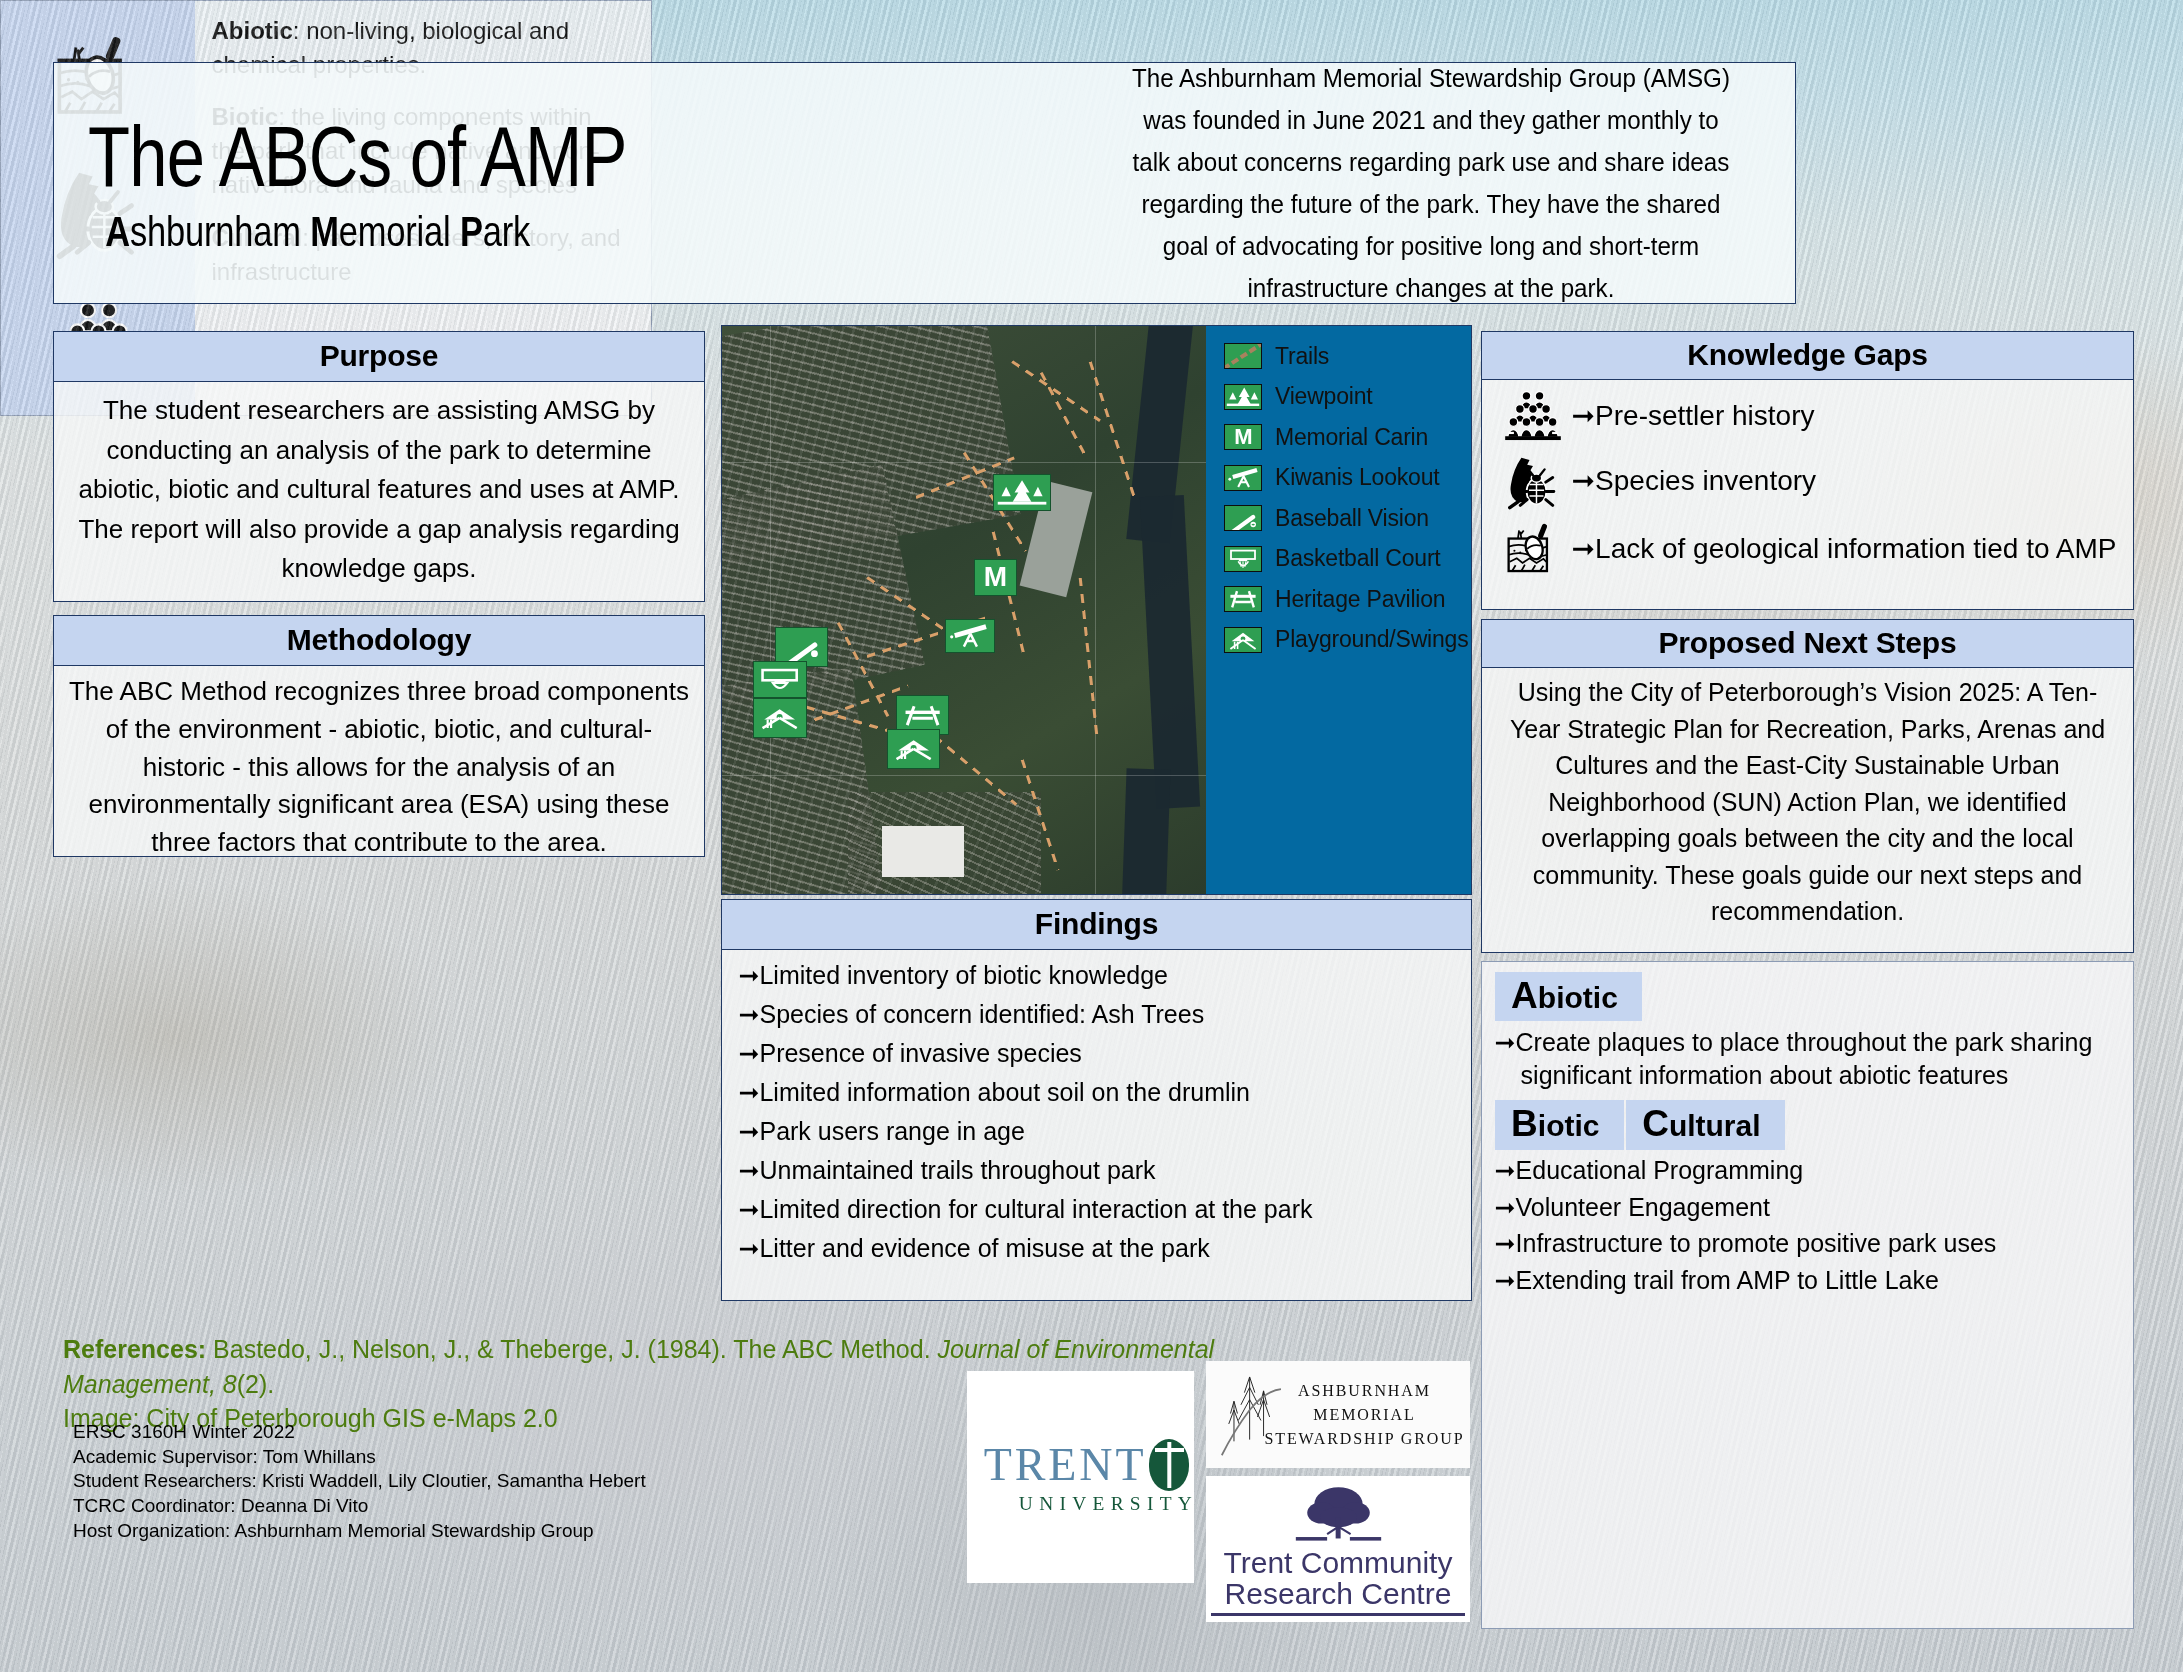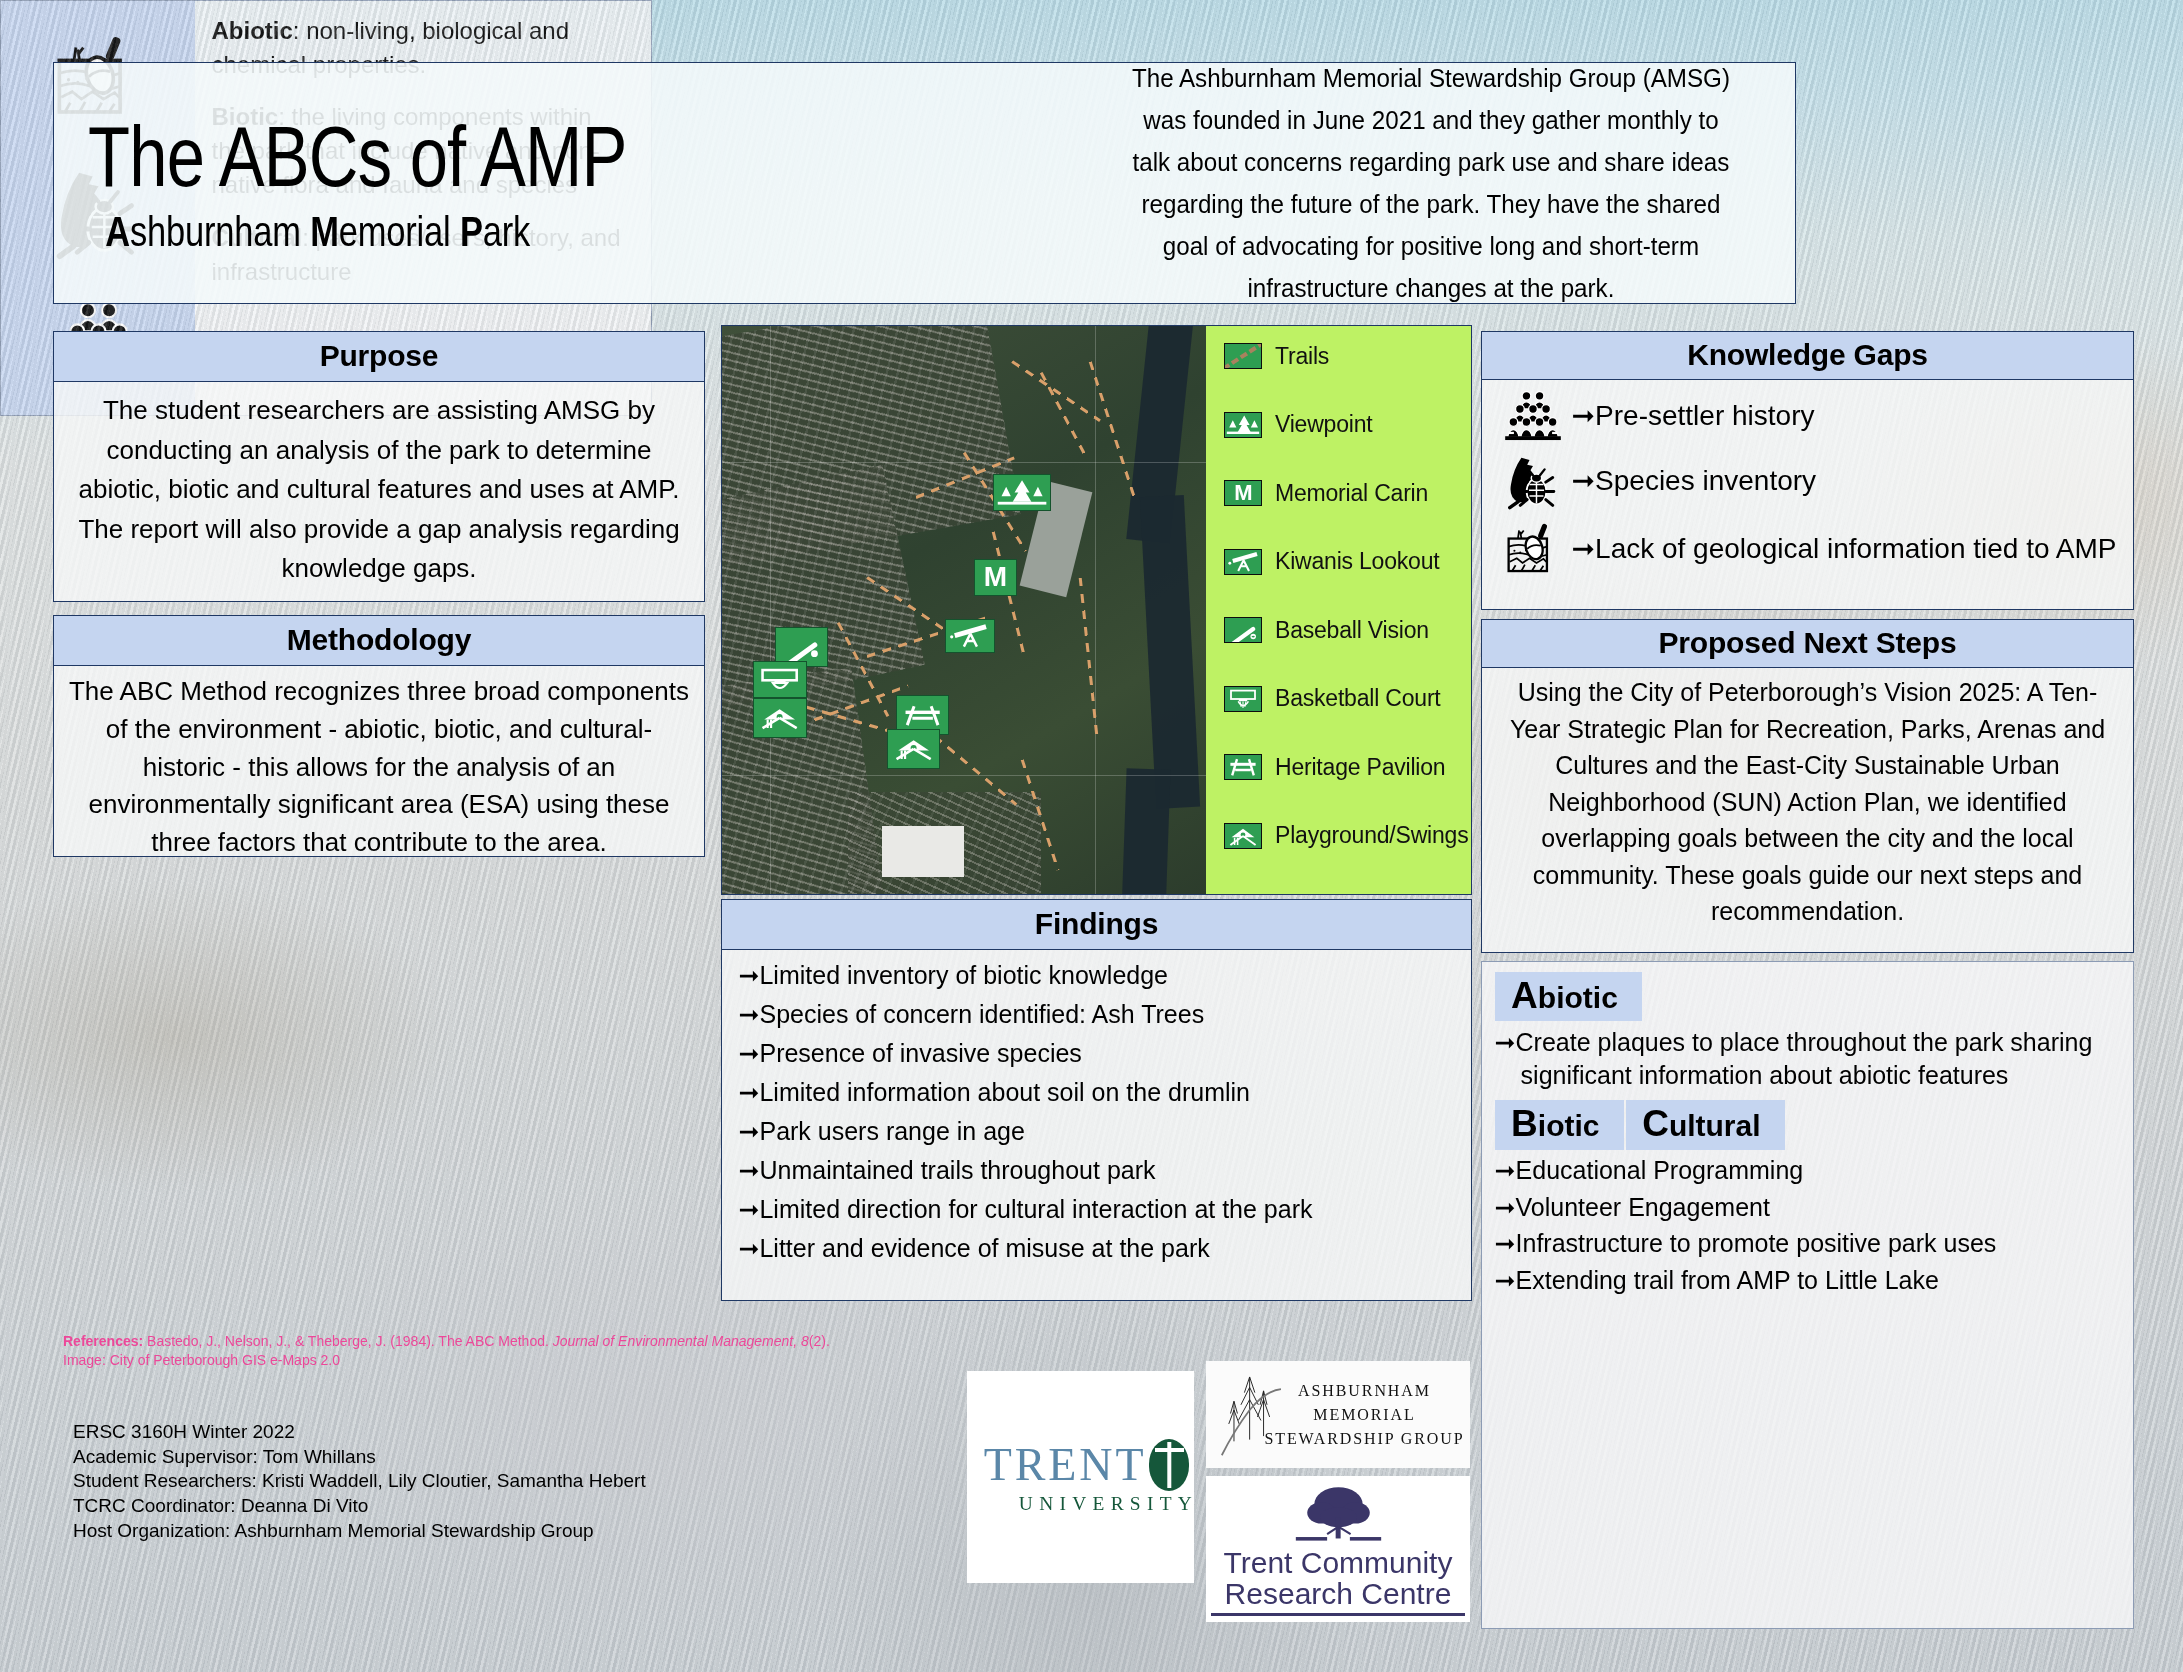--- a/index.html
+++ b/index.html
@@ -126,22 +126,22 @@
     transform-origin: left center;
   }
   .mapgrid { position: absolute; background: rgba(255,255,255,0.22); }
   .marker {
     position: absolute; background: #2e9e52; border: 1.5px solid #14532d;
     display: flex; align-items: center; justify-content: center;
     color: #fff;
   }
 
   #map-legend {
-    flex: 1; background: #bef264; padding: 16.5px 0 0 18.4px;
-    display: flex; flex-direction: column; justify-content: flex-start; gap: 28px;
+    flex: 1; background: #0369a1; padding: 16.5px 0 0 18.4px;
+    display: flex; flex-direction: column; justify-content: flex-start;
   }
   .legend-row { display: flex; align-items: center; margin-bottom: 13.5px; }
   .legend-swatch {
     width: 38px; height: 26px; background: #2e9e52; border: 1.5px solid #0d0d0d;
     margin-right: 12.6px; position: relative; flex: none; overflow: hidden;
   }
   .legend-label { font-size: 23px; color: #111; letter-spacing: -0.2px; white-space: nowrap; }
 
   
   #findings { left: 721px; top: 899px; width: 751px; height: 402px; }
@@ -173,21 +173,21 @@
     padding: 2.9px 24px 4.8px 16.5px; margin-bottom: 4.8px;
     font-size: 30px; font-weight: bold; font-stretch: condensed;
   }
   .rec-chip .cap { font-size: 37px; }
   .rec-list { font-size: 25px; line-height: 1.30; font-stretch: condensed; margin-bottom: 8.7px; }
   .rec-list li { list-style: none; margin-bottom: 3.9px; padding-left: 26px; text-indent: -26px; }
 
   
   #references {
     position: absolute; left: 63px; top: 1332px; width: 1306px;
-    font-size: 14px; line-height: 1.38; font-stretch: condensed; color: #ec4899;
+    font-size: 25px; line-height: 1.38; font-stretch: condensed; color: #4d7c0f;
   }
   #references b { font-weight: bold; }
   #references i { font-style: italic; }
   #credits {
     position: absolute; left: 73px; top: 1420px; width: 992px;
     font-size: 19px; line-height: 1.30; font-stretch: condensed; color: #000;
   }
 
   #logos { position: absolute; left: 967px; top: 1361px; width: 503px; height: 261px; }
   #logo-trent {

